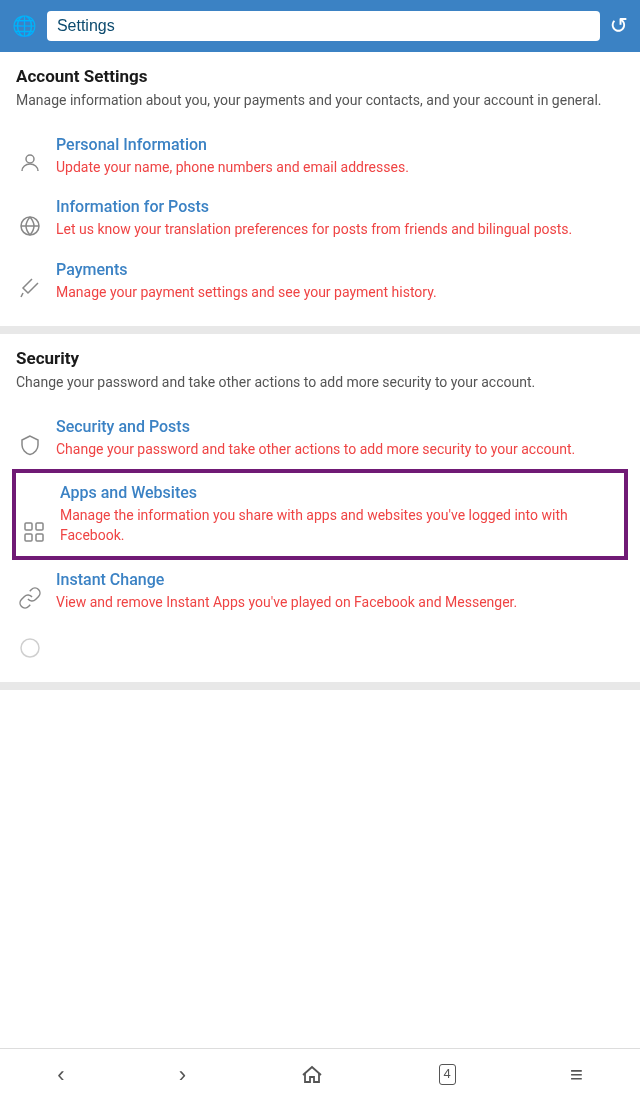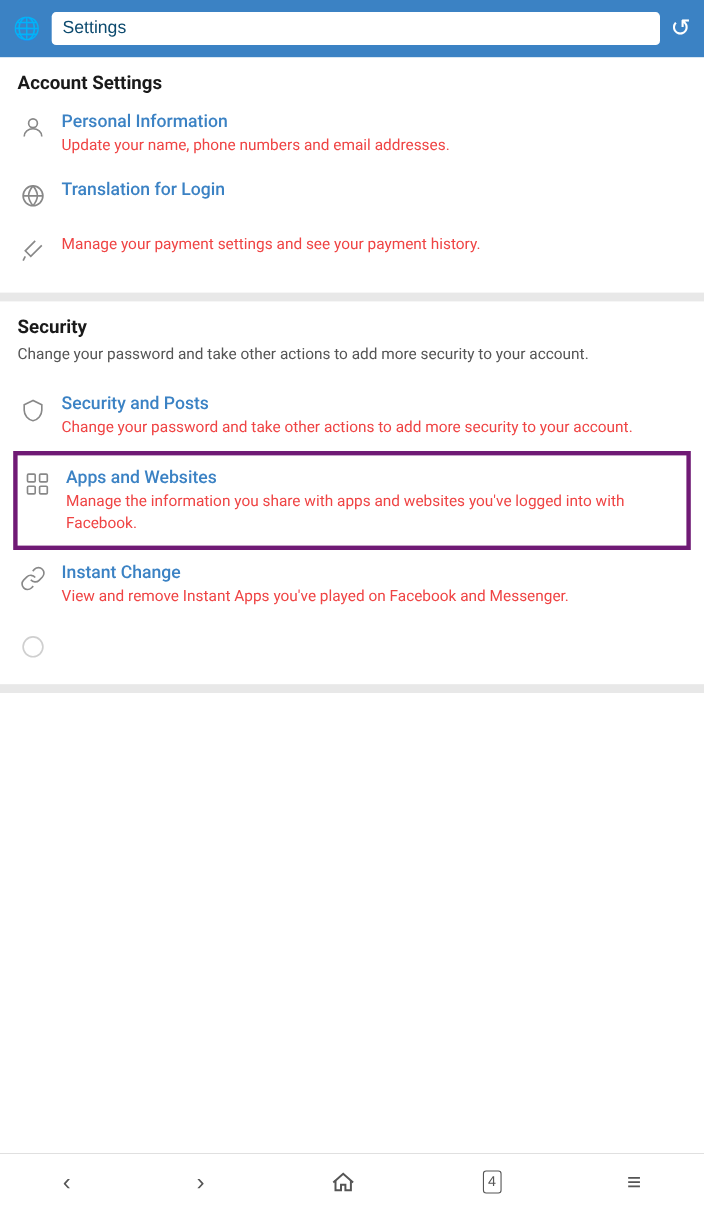--- a/index.html
+++ b/index.html
@@ -61,21 +61,21 @@
     .section-subtitle {
       font-size: 14px;
       color: #555;
       margin-bottom: 14px;
       line-height: 1.5;
     }
 
     
     .settings-item {
       display: flex;
-      align-items: flex-start;
+      align-items: flex-end;
       gap: 12px;
       padding: 10px 0;
       cursor: pointer;
     }
     .settings-item-icon {
       width: 28px;
       height: 28px;
       flex-shrink: 0;
       display: flex;
       align-items: center;
@@ -150,20 +150,21 @@
 <div class="header">
   <span class="header-globe">🌐</span>
   <input class="header-title-input" value="Settings" readonly="" style="">
   <button class="header-refresh">↺</button>
 </div>
 
 <div class="main-wrapper">
 
   <div class="section-group">
     <div class="section-title">Account Settings</div>
+    <div class="section-subtitle">Manage information about you, your payments and your contacts, and your account in general.</div>
 
     <div class="settings-item">
       <div class="settings-item-icon">
         <svg width="24" height="24" viewBox="0 0 24 24" fill="none" stroke="#888" stroke-width="1.5">
           <circle cx="12" cy="8" r="4"></circle>
           <path d="M4 20c0-4 3.6-7 8-7s8 3 8 7"></path>
         </svg>
       </div>
       <div class="settings-item-text">
         <span class="settings-item-link">Personal Information</span>
@@ -172,32 +173,34 @@
     </div>
 
     <div class="settings-item">
       <div class="settings-item-icon">
         <svg width="24" height="24" viewBox="0 0 24 24" fill="none" stroke="#888" stroke-width="1.5">
           <circle cx="12" cy="12" r="9"></circle>
           <path d="M3 12h18M12 3c-2.5 3-4 5.5-4 9s1.5 6 4 9M12 3c2.5 3 4 5.5 4 9s-1.5 6-4 9"></path>
         </svg>
       </div>
       <div class="settings-item-text">
-        <span class="settings-item-link">Translation for Login</span>
+        <span class="settings-item-link">Information for Posts</span>
+        <span class="settings-item-desc">Let us know your translation preferences for posts from friends and bilingual posts.</span>
       </div>
     </div>
 
     <div class="settings-item">
       <div class="settings-item-icon">
         <svg width="24" height="24" viewBox="0 0 24 24" fill="none" stroke="#888" stroke-width="1.5">
           <path d="M14 3L5 12l5 5L20 7"></path>
           <path d="M5 17l-2 4"></path>
         </svg>
       </div>
       <div class="settings-item-text">
+        <span class="settings-item-link">Payments</span>
         <span class="settings-item-desc">Manage your payment settings and see your payment history.</span>
       </div>
     </div>
   </div>
 
   <div class="section-group">
     <div class="section-title">Security</div>
     <div class="section-subtitle">Change your password and take other actions to add more security to your account.</div>
 
     <div class="settings-item">

